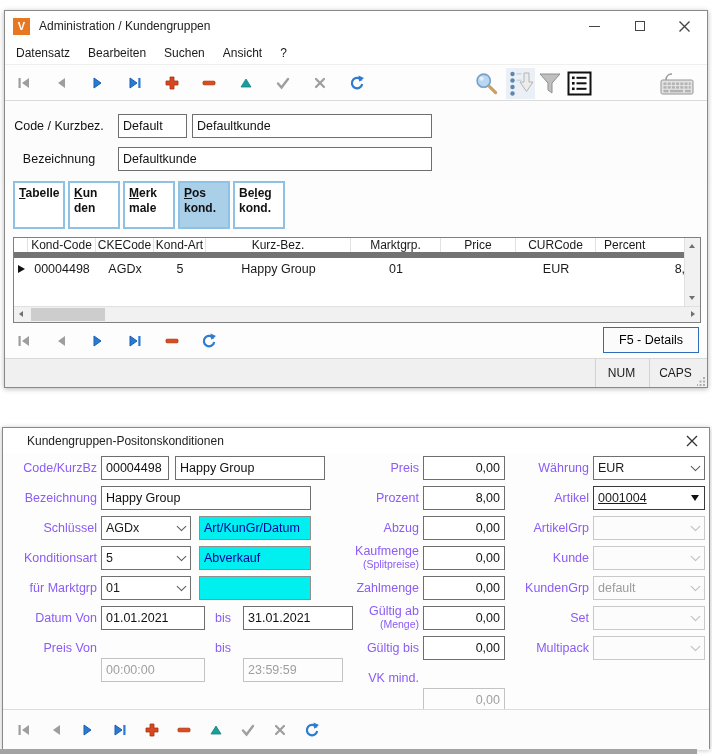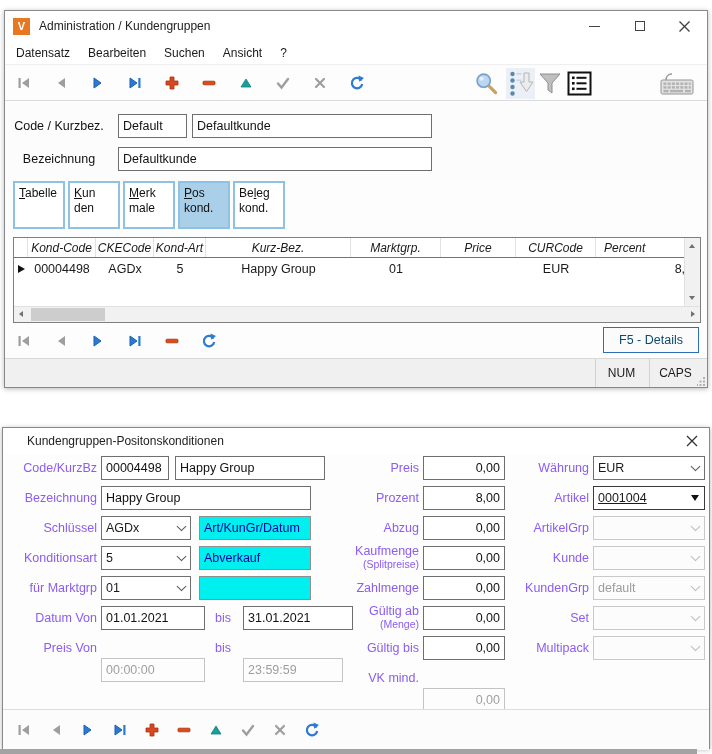--- a/index.html
+++ b/index.html
@@ -32,52 +32,52 @@
   .tile { position:absolute; top:3px; width:29px; height:31px; background:#ebf0f6; }
   .formpanel { position:absolute; top:91px; left:0; right:0; height:79px; background:#fcfcfc; }
   .f-label { position:absolute; text-align:center; font-size:12.5px; line-height:24px; color:#111; }
   .inp { position:absolute; height:24px; border:1px solid #6e6e6e; background:#fff;
          font-size:12.5px; line-height:22px; padding:0 4px; color:#111; overflow:hidden; white-space:nowrap; }
   .inp.gray { border-color:#c3c3c3; color:#9f9f9f; background:#fdfdfd;margin-top:22px; }
   .inp.cyan { background:#00efef; border-color:#8f8f8f; color:#0000a0; }
   .inp.amount { text-align:right; }
 
   
-  .tabs { position:absolute; top:170px; left:8px; display:flex; gap:3px; }
+  .tabs { position:absolute; top:170px; left:8px; display:flex; gap:3px;font-weight:bold; }
   .tab { width:52px; height:48px; border:2px solid #8fc1e3; background:#fff; font-size:12px;
          line-height:15px; padding:3px 0 0 4px; color:#111; }
   .tab.selected { background:#a9cfe9; }
   .tab .key { text-decoration:underline; }
 
   
   .grid { position:absolute; top:226px; left:8px; width:688px; height:86px;
           border:1px solid #7f7f7f; background:#fff; }
-  .g-head { display:flex; height:20px; border-bottom:1px solid #737373; font-size:12px;
-            align-items:center;font-style:italic; }
+  .g-head { display:flex; height:20px; border-bottom:6px solid #737373; font-size:12px;
+            align-items:center; }
   .g-head .c { border-right:1px solid #e2e2e2; height:100%; display:flex;
                align-items:center; justify-content:center; }
   .g-row { display:flex; height:22px; font-size:12.5px; align-items:center; }
   .g-row .c { display:flex; align-items:center; justify-content:center; height:100%; }
   .c.w0{width:14px}.c.w1{width:68px}.c.w2{width:58px}.c.w3{width:52px}.c.w4{width:145px}
   .c.w5{width:90px}.c.w6{width:75px}.c.w7{width:80px}.c.w8{flex:1; justify-content:flex-end; padding-right:1px;}
   .rowmark { width:0; height:0; border-left:7px solid #111; border-top:4.5px solid transparent;
              border-bottom:4.5px solid transparent; }
   .vscroll { position:absolute; right:0; top:0; width:16px; height:68px; background:#f1f1f1;
              border-left:1px solid #e0e0e0; }
   .hscroll { position:absolute; left:0; right:0; bottom:0; height:16px; background:#f1f1f1;
              border-top:1px solid #e0e0e0; }
   .thumb { position:absolute; left:17px; top:1px; width:74px; height:13px; background:#cdcdcd; }
   .arr { width:0; height:0; position:absolute; }
   .arr.up    { border-left:3.5px solid transparent; border-right:3.5px solid transparent; border-bottom:4.5px solid #707070; left:4px; top:6px; }
   .arr.down  { border-left:3.5px solid transparent; border-right:3.5px solid transparent; border-top:4.5px solid #707070; left:4px; bottom:6px; }
   .arr.left  { border-top:3.5px solid transparent; border-bottom:3.5px solid transparent; border-right:4.5px solid #707070; left:5px; top:4px; }
   .arr.right { border-top:3.5px solid transparent; border-bottom:3.5px solid transparent; border-left:4.5px solid #707070; right:5px; top:4px; }
 
   .btn { position:absolute; border:1px solid #2f6db8; background:#fbfbfb; font-size:12.5px;
-         display:flex; align-items:center; justify-content:center; color:#0c4a6e; }
+         display:flex; align-items:center; justify-content:center; color:#000000; }
   #f5btn { right:8px; top:316px; width:96px; height:26px; }
 
   .statusbar { position:absolute; left:0; right:0; bottom:0; height:29px; background:#f0f0f0;
                border-top:1px solid #d8d8d8; font-size:12px; }
   .st-cell { position:absolute; top:0; bottom:0; width:52px; border-left:1px solid #d2d2d2;
              display:flex; align-items:center; justify-content:center; }
 
   
   .titlebar2 { position:absolute; left:0; top:0; right:0; height:26px; background:#fff;
                display:flex; align-items:center; }

